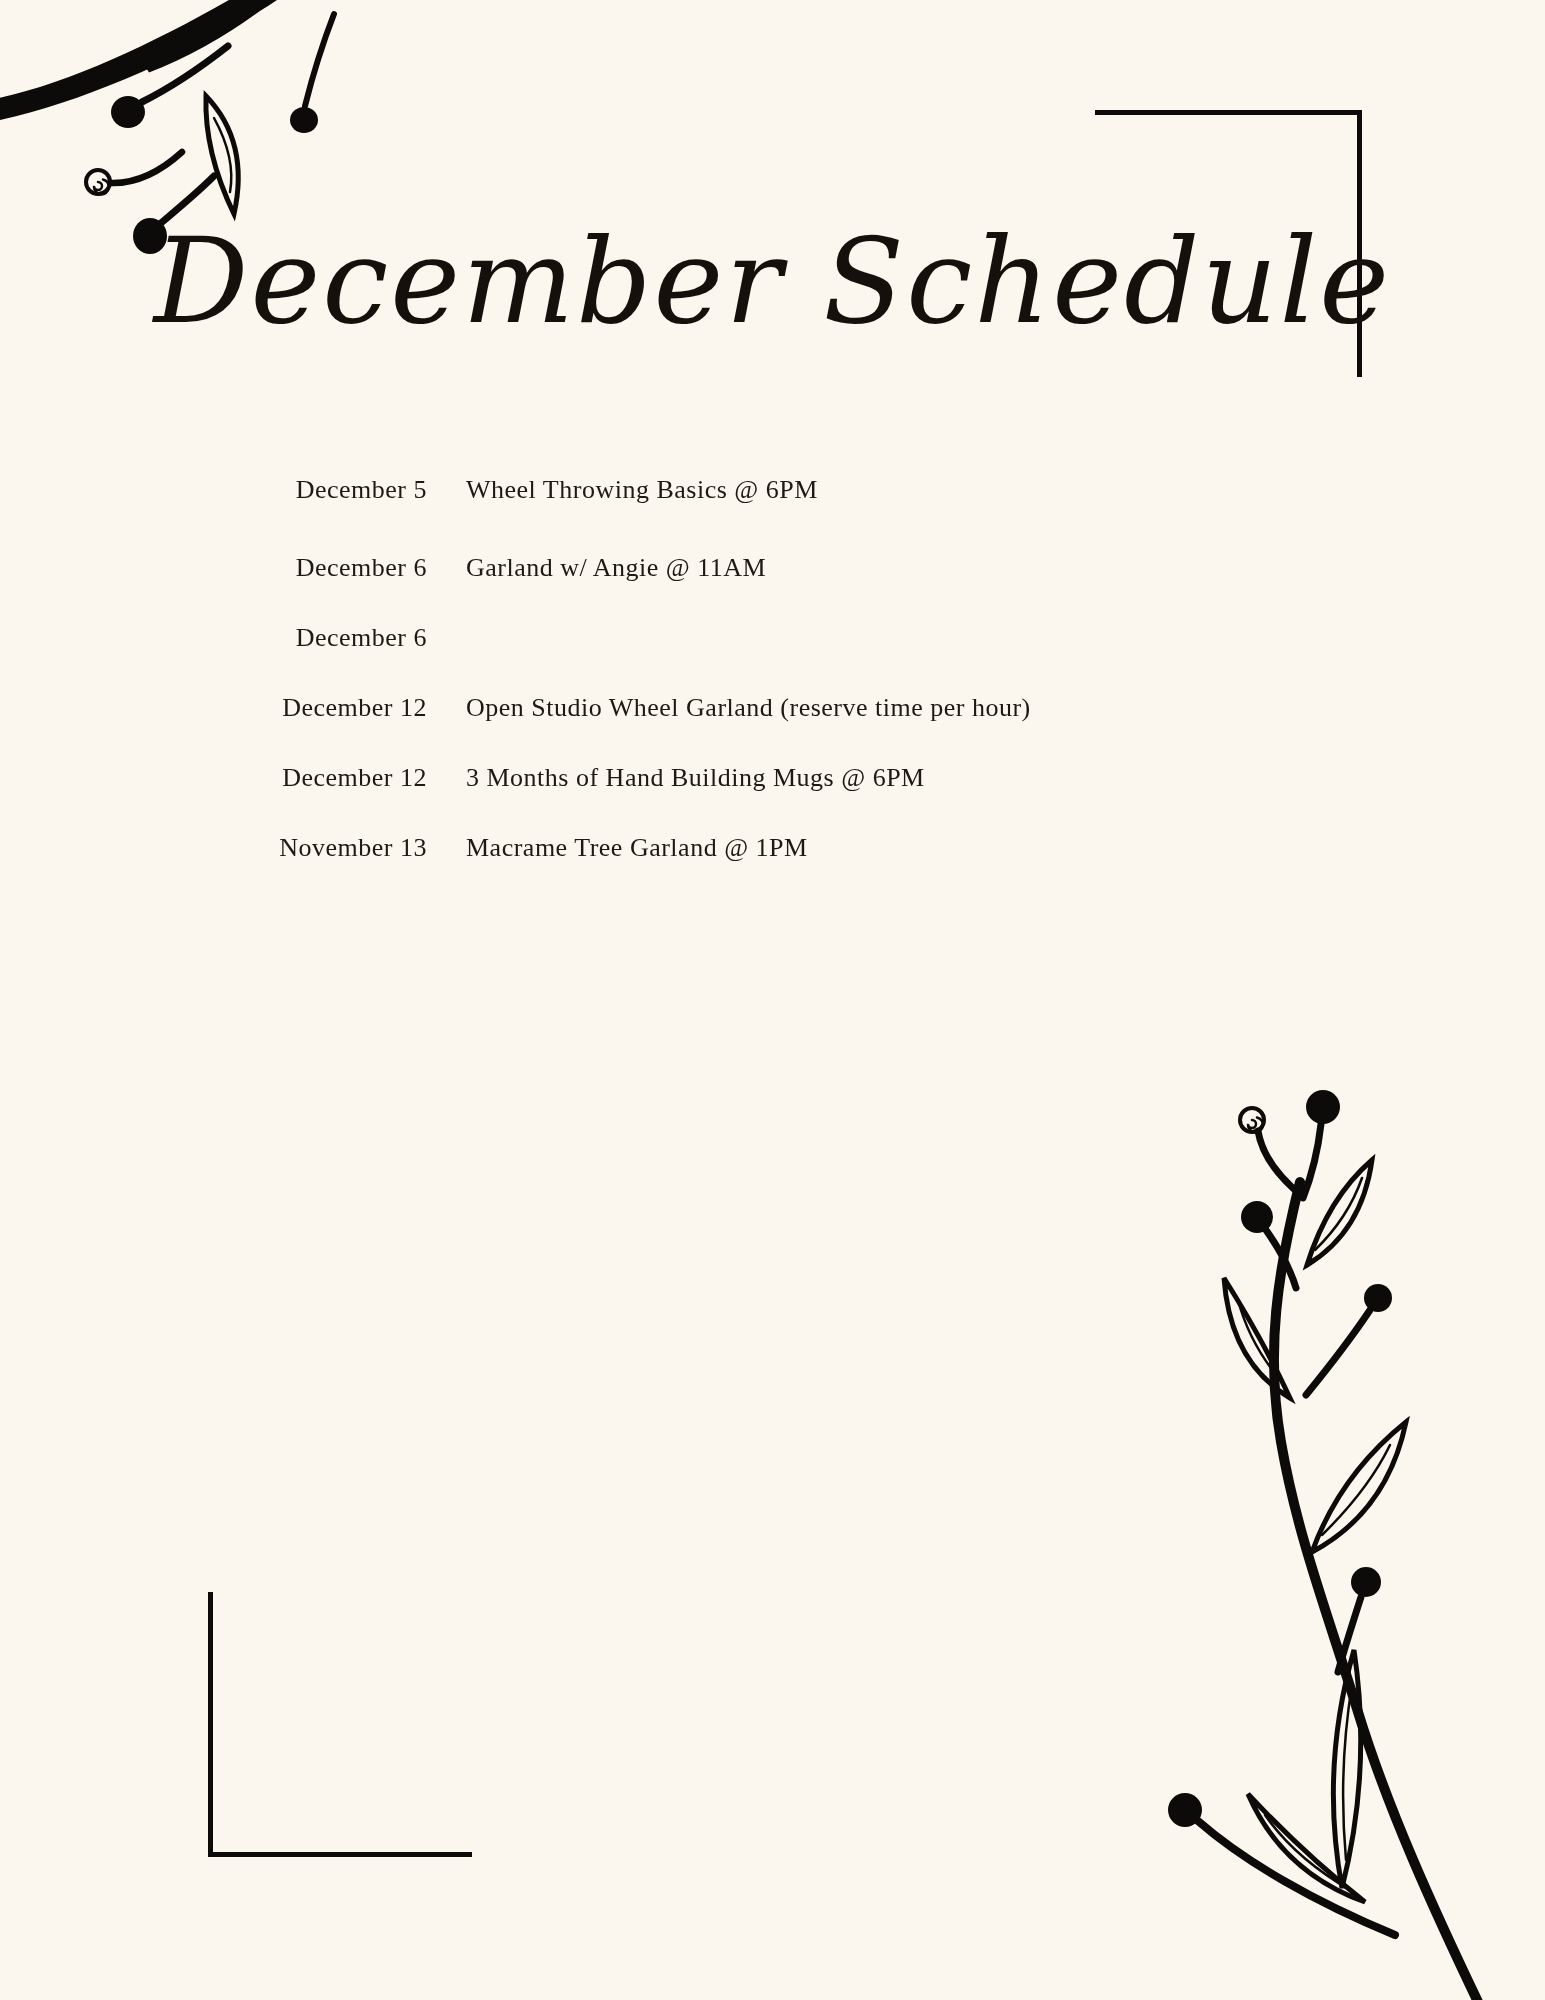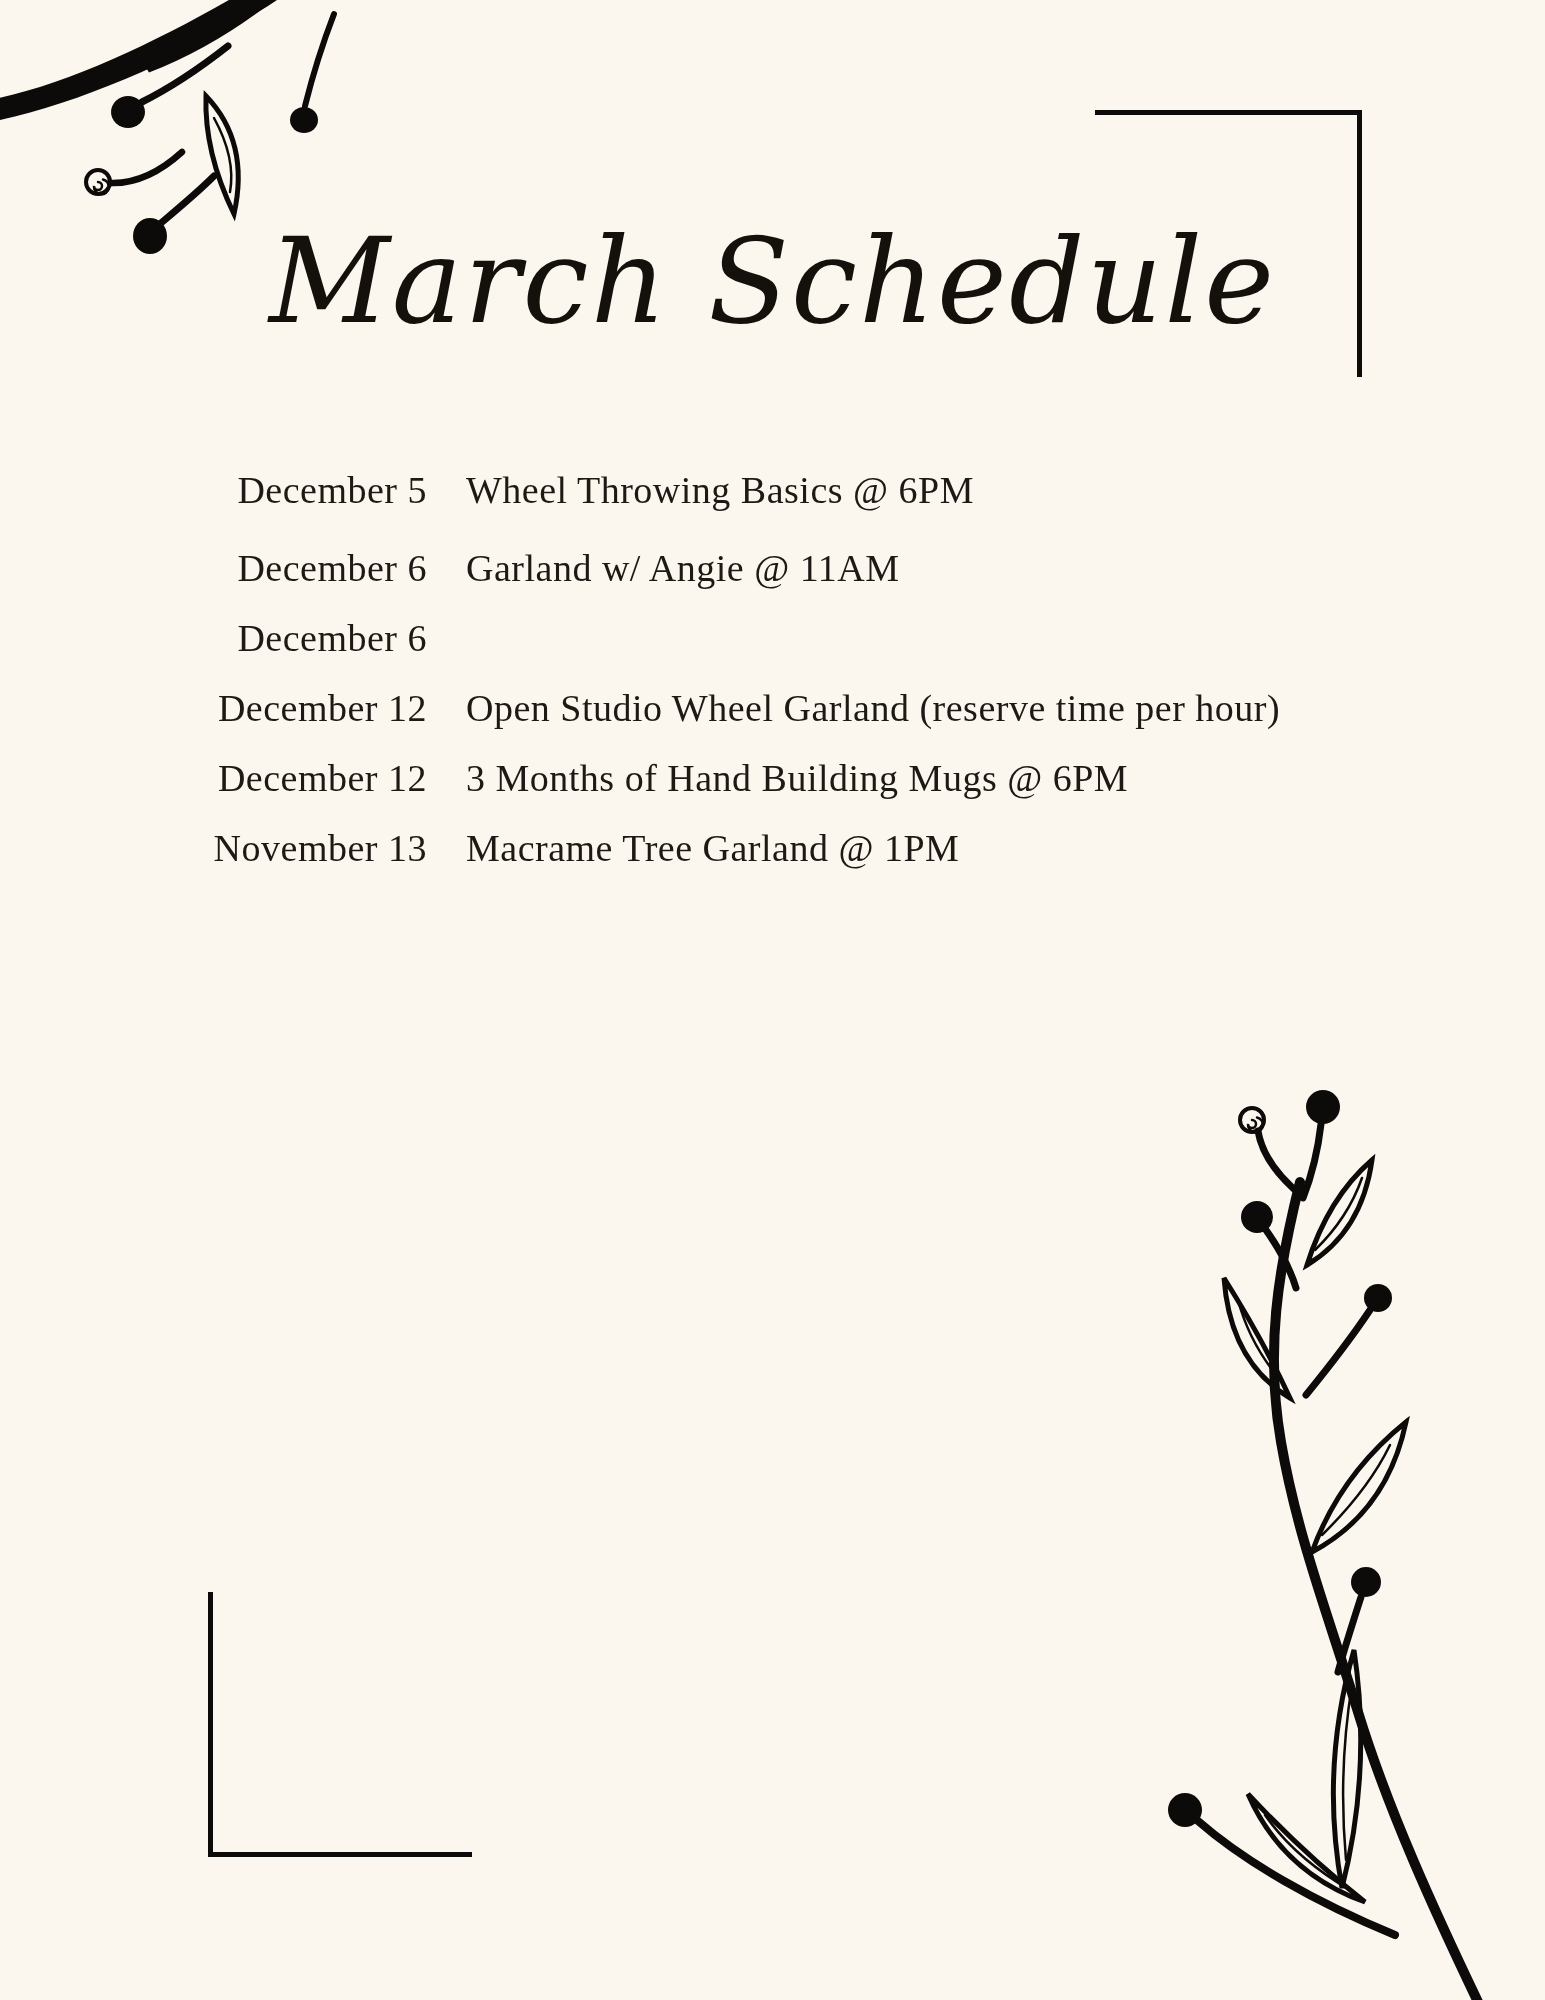--- a/index.html
+++ b/index.html
@@ -31,21 +31,21 @@
   
   .schedule{
     position:absolute;
     top:455px;left:180px;
   }
   .row{
     display:flex;
     align-items:center;
     height:70px;
     color:#1d1a16;
-    font-size:38px;
+    font-size:26px;
     letter-spacing:.5px;
   }
   .row.first{margin-bottom:8px;}
   .date{
     width:247px;
     text-align:right;
     white-space:nowrap;
   }
   .event{
     margin-left:39px;
@@ -89,21 +89,21 @@
     <circle class="ink-stroke" stroke-width="4" cx="98" cy="182" r="12"></circle>
     <path class="ink-stroke" stroke-width="2.5" d="M98,182 a4,4 0 1 1 -4,4 a7.5,7.5 0 1 0 9,-6.5"></path>
     <path class="ink-stroke" stroke-width="5" d="M206,96 Q250,142 234,214 Q204,152 206,96 Z"></path>
     <path class="ink-stroke" stroke-width="2.5" d="M214,118 Q236,158 230,192"></path>
     <path class="ink-stroke" stroke-width="7" d="M161,223 C180,207 198,192 214,176"></path>
     <ellipse class="ink-fill" cx="150" cy="236" rx="17" ry="18"></ellipse>
   </svg>
 
   <div class="bracket bracket-tr"></div>
 
-  <h1 class="title">March Schedule</h1>
+  <h1 class="title">December Schedule</h1>
 
   <div class="schedule">
     <div class="row first">
       <div class="date">December 5</div>
       <div class="event">Wheel Throwing Basics @ 6PM</div>
     </div>
     <div class="row">
       <div class="date">December 6</div>
       <div class="event">Garland w/ Angie @ 11AM</div>
     </div>

